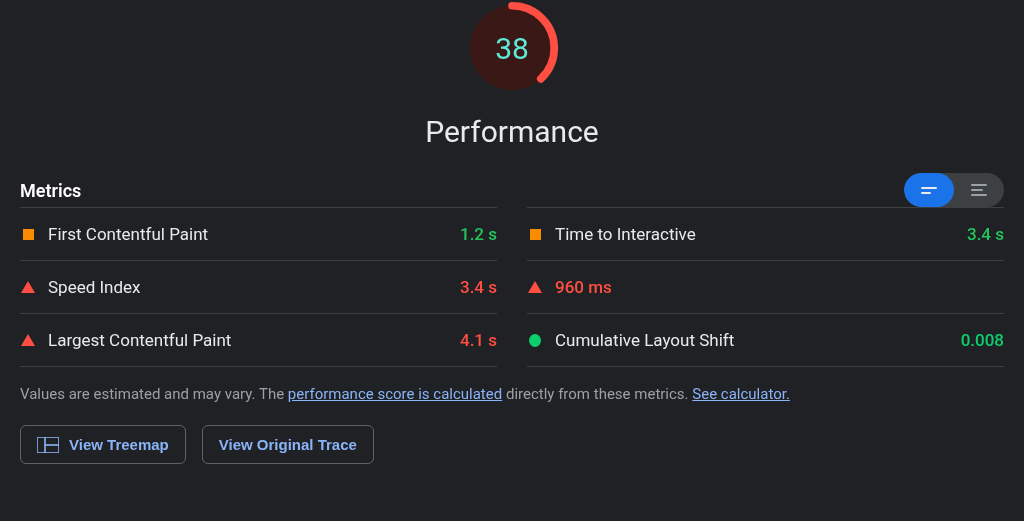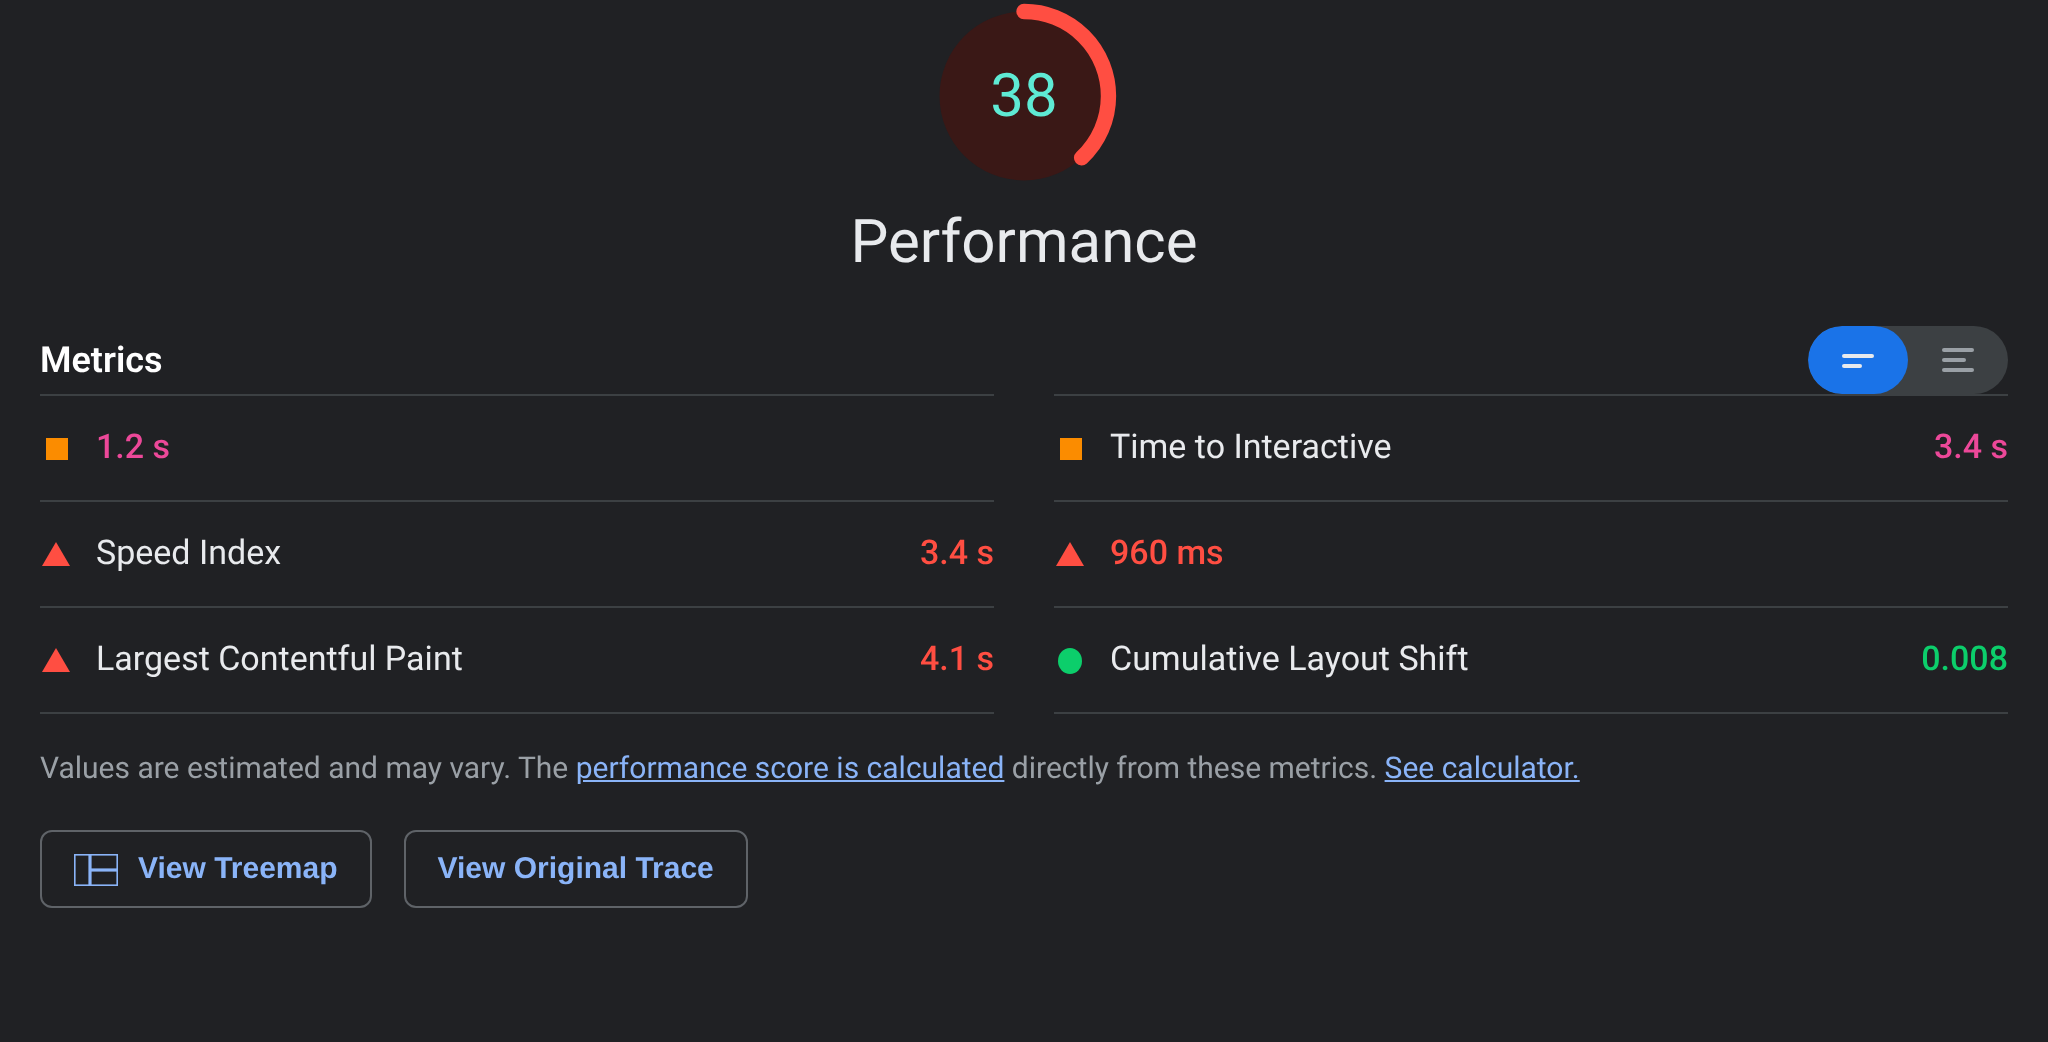--- a/index.html
+++ b/index.html
@@ -31,21 +31,21 @@
     position: absolute;
     inset: 0;
     display: flex;
     align-items: center;
     justify-content: center;
     font-size: 30px;
     font-weight: 400;
     color: #5eead4;
   }
   .gauge-title {
-    margin-top: 8px;
+    margin-top: 18px;
     font-size: 30px;
     font-weight: 400;
     color: #e8eaed;
   }
   .metrics-header {
     display: flex;
     align-items: center;
     justify-content: space-between;
     margin-bottom: 0;
   }
@@ -113,21 +113,21 @@
   }
   .metric-name {
     flex: 1;
     font-size: 17px;
     color: #e8eaed;
   }
   .metric-value {
     font-size: 17px;
     font-weight: 500;
   }
-  .val-orange { color: #ec4899; }
+  .val-orange { color: #22c55e; }
   .val-red { color: #ff4e42; }
   .val-green { color: #0cce6b; }
   .note {
     margin-top: 18px;
     font-size: 15px;
     color: #9aa0a6;
   }
   .note a {
     color: #8ab4f8;
     text-decoration: underline;
@@ -189,20 +189,21 @@
       </div>
     </div>
   </div>
 
   <div class="metrics-grid">
     <div class="metrics-col" id="col-left">
         <div class="metric-row">
           <span class="status-icon">
             <span class="sq-orange"></span>
           </span>
+          <span class="metric-name">First Contentful Paint</span>
           <span class="metric-value val-orange">1.2 s</span>
         </div>
         <div class="metric-row">
           <span class="status-icon">
             <span class="tri-red"></span>
           </span>
           <span class="metric-name">Speed Index</span>
           <span class="metric-value val-red">3.4 s</span>
         </div>
         <div class="metric-row">

